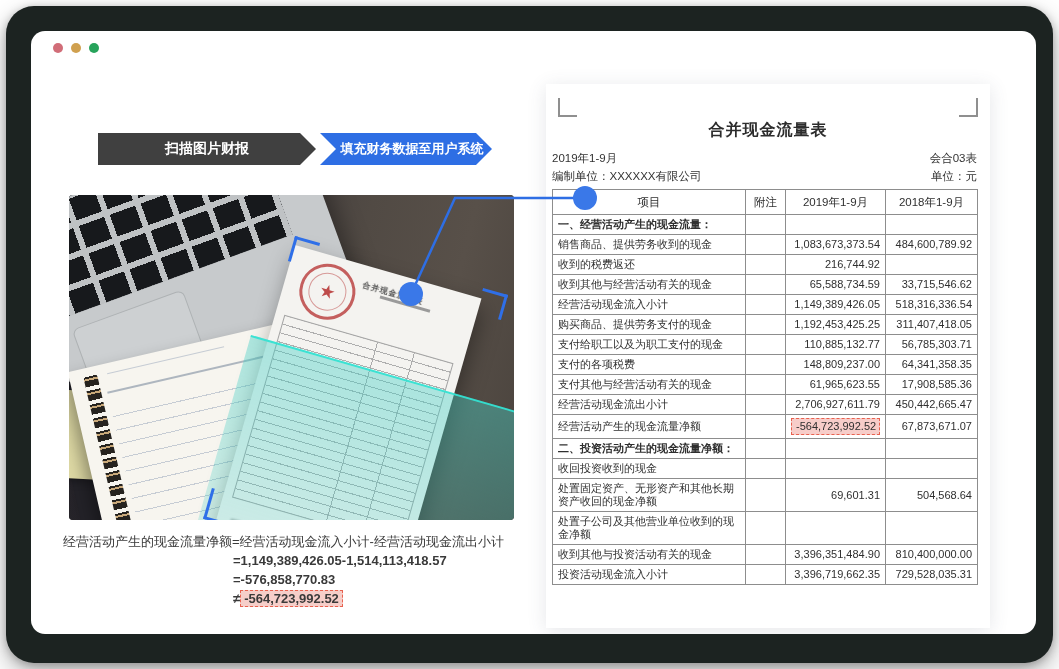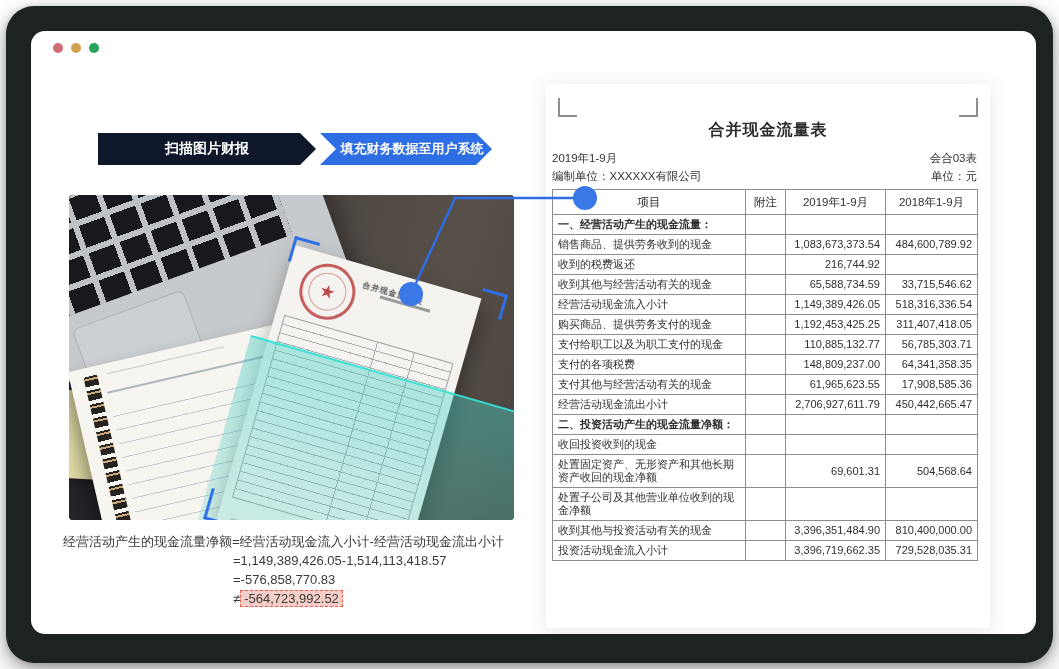--- a/index.html
+++ b/index.html
@@ -87,21 +87,21 @@
   .bracket { position:absolute; width:26px; height:26px; transform:rotate(16deg); }
   .br-tl { left:222px; top:44px;  border-left:3px solid #2f6fe8; border-top:3px solid #2f6fe8; }
   .br-tr { left:410px; top:96px;  border-right:3px solid #2f6fe8; border-top:3px solid #2f6fe8; }
   .br-bl { left:138px; top:296px; height:32px; border-left:3px solid #2f6fe8; border-bottom:3px solid #2f6fe8; }
 
   
   .connector { position:absolute; inset:0; pointer-events:none; z-index:6; }
 
   
   .formula { position:absolute; left:32px; top:501px; font-size:13px; color:#3a3a3a; line-height:19px; }
-  .formula .indent { padding-left:170px; }
+  .formula .indent { padding-left:170px;font-weight:bold; }
   .red-box { border:1px dashed #e8614f; background:#f6cec9; padding:0 3px; }
 
   
   .paper { position:absolute; left:515px; top:53px; width:444px; height:544px; background:#fff;
            box-shadow:0 3px 18px rgba(70,80,100,.14); z-index:2; }
   .cropmark { position:absolute; width:19px; height:19px; }
   .crop-left  { left:12px;  top:14px; border-left:2px solid #8f8f8f;  border-bottom:2px solid #8f8f8f; }
   .crop-right { right:12px; top:14px; border-right:2px solid #8f8f8f; border-bottom:2px solid #8f8f8f; }
   .r-title { position:absolute; top:36px; width:100%; text-align:center; font-size:16px;
              font-weight:bold; color:#2c2c2c; letter-spacing:1px; }
@@ -126,21 +126,21 @@
 <div class="stage">
   <div class="frame">
     <div class="canvas">
 
       <div class="traffic">
         <span style="background: rgb(209, 109, 120);"></span>
         <span style="background: rgb(208, 160, 79);"></span>
         <span style="background: rgb(39, 163, 91);"></span>
       </div>
 
-      <div class="banner banner1" style="background: #0f172a;">
+      <div class="banner banner1" style="background: #404040;">
         <span>扫描图片财报</span>
       </div>
       <div class="banner banner2" style="background: rgb(46, 110, 228);">
         <span>填充财务数据至用户系统</span>
       </div>
 
       <div class="photo">
         <div class="desk"></div>
 
         <div class="laptop">
@@ -263,20 +263,28 @@
                 <td class="c-note"></td>
                 <td class="c-val">61,965,623.55</td>
                 <td class="c-val">17,908,585.36</td>
               </tr>
               <tr>
                 <td class="c-item">经营活动现金流出小计</td>
                 <td class="c-note"></td>
                 <td class="c-val">2,706,927,611.79</td>
                 <td class="c-val">450,442,665.47</td>
               </tr>
+              <tr>
+                <td class="c-item">经营活动产生的现金流量净额</td>
+                <td class="c-note"></td>
+                <td class="c-val cell-hl">
+                  <div class="hl" style="border-color: rgb(232, 97, 79); background: rgb(247, 205, 201);">-564,723,992.52</div>
+                </td>
+                <td class="c-val">67,873,671.07</td>
+              </tr>
               <tr class="section">
                 <td class="c-item">二、投资活动产生的现金流量净额：</td>
                 <td class="c-note"></td>
                 <td class="c-val"></td>
                 <td class="c-val"></td>
               </tr>
               <tr>
                 <td class="c-item">收回投资收到的现金</td>
                 <td class="c-note"></td>
                 <td class="c-val"></td>

